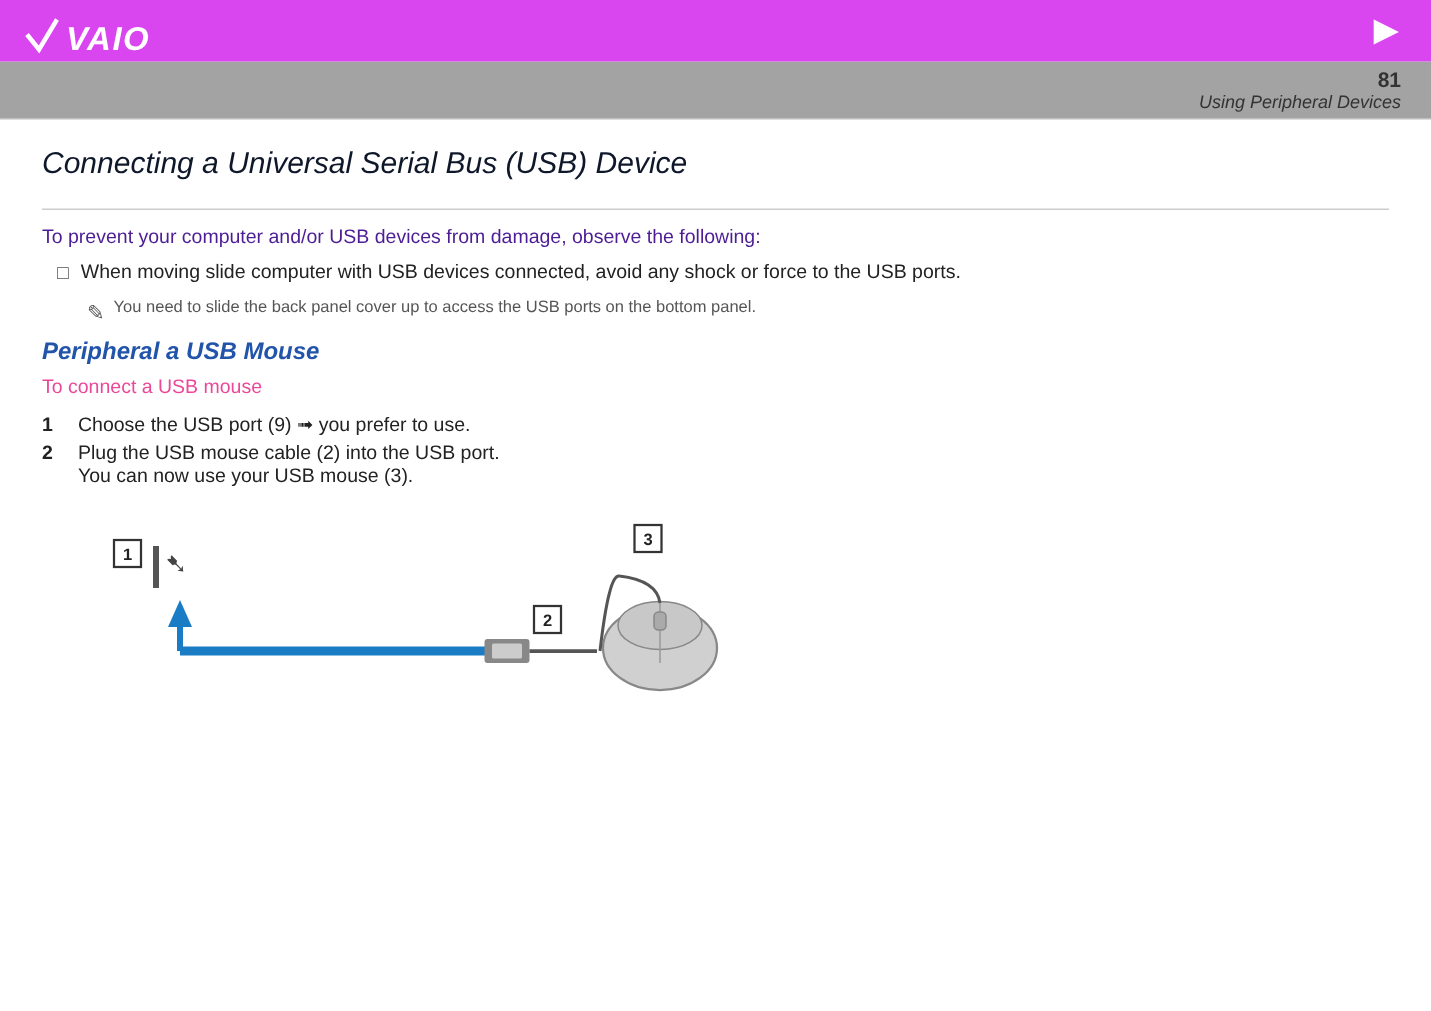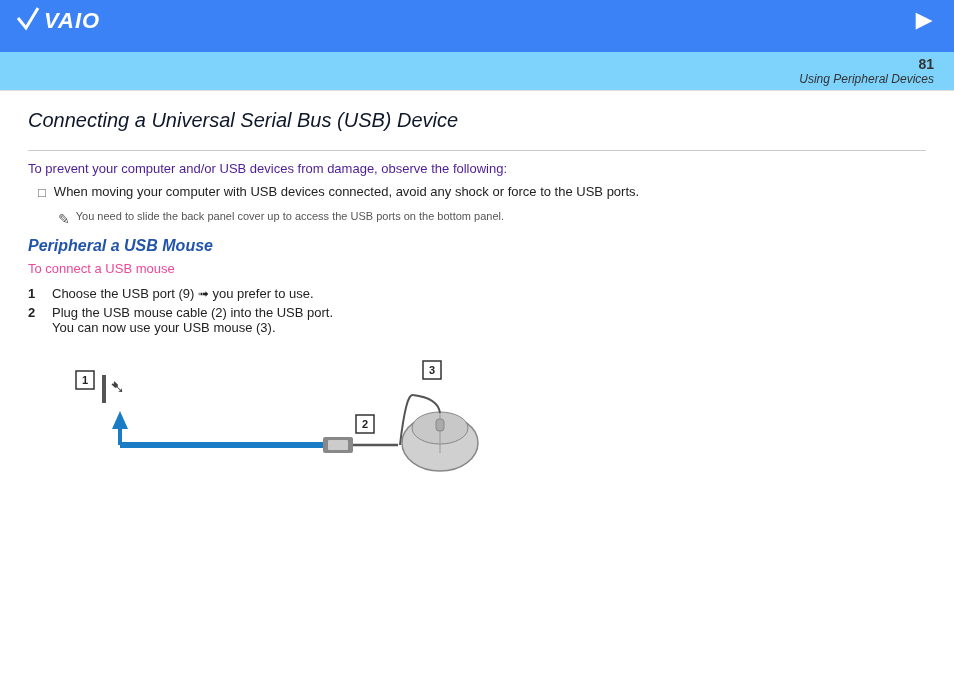--- a/index.html
+++ b/index.html
@@ -9,24 +9,24 @@
       height: 674px;
       background: #fff;
       font-family: Arial, sans-serif;
       font-size: 13px;
       color: #222;
       overflow: hidden;
     }
 
     
     .header {
-      background: #3b82f6;
-      height: 52px;
-      display: flex;
-      align-items: flex-start;
+      background: #d946ef;
+      height: 41px;
+      display: flex;
+      align-items: flex-end;
       padding: 0 16px;
       position: relative;
     }
 
     .vaio-logo {
       display: flex;
       align-items: center;
     }
 
     
@@ -40,21 +40,21 @@
 
     .arrow-right {
       color: #fff;
       font-size: 28px;
       line-height: 1;
       padding-top: 6px;
     }
 
     
     .page-bar {
-      background: #7dd3fc;
+      background: #a3a3a3;
       border-bottom: 1px solid #ddd;
       text-align: right;
       padding: 4px 20px;
       font-size: 12px;
       color: #333;
     }
 
     .page-number {
       font-weight: bold;
       font-size: 14px;
@@ -204,21 +204,21 @@
 </div>
 
 <div class="content">
 
   <h1 class="main-title">Connecting a Universal Serial Bus (USB) Device</h1>
 
   <p class="intro-text">To prevent your computer and/or USB devices from damage, observe the following:</p>
 
   <div class="bullet-item">
     <span class="bullet-check">□</span>
-    <span class="bullet-text">When moving your computer with USB devices connected, avoid any shock or force to the USB ports.</span>
+    <span class="bullet-text">When moving slide computer with USB devices connected, avoid any shock or force to the USB ports.</span>
   </div>
 
   <div class="note-box">
     <span class="note-icon">✎</span>
     <span class="note-text">You need to slide the back panel cover up to access the USB ports on the bottom panel.</span>
   </div>
 
   <h2 class="section-title">Peripheral a USB Mouse</h2>
 
   <p class="sub-intro">To connect a USB mouse</p>

